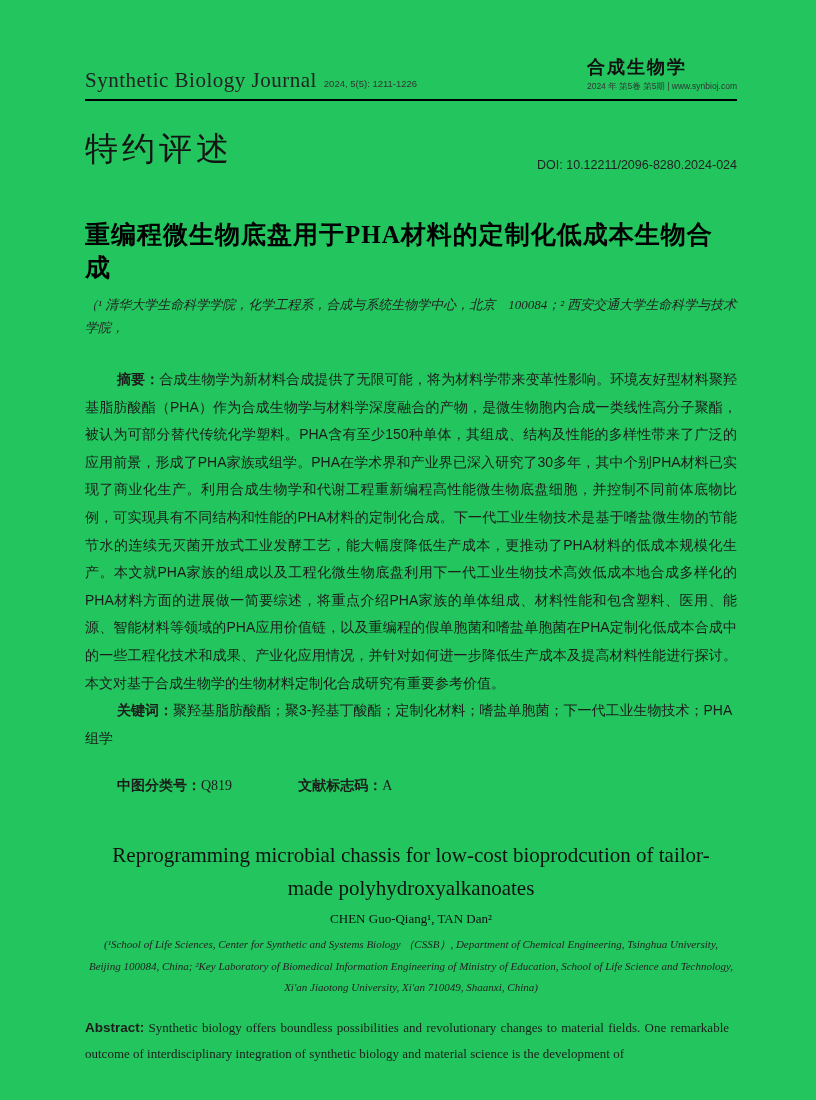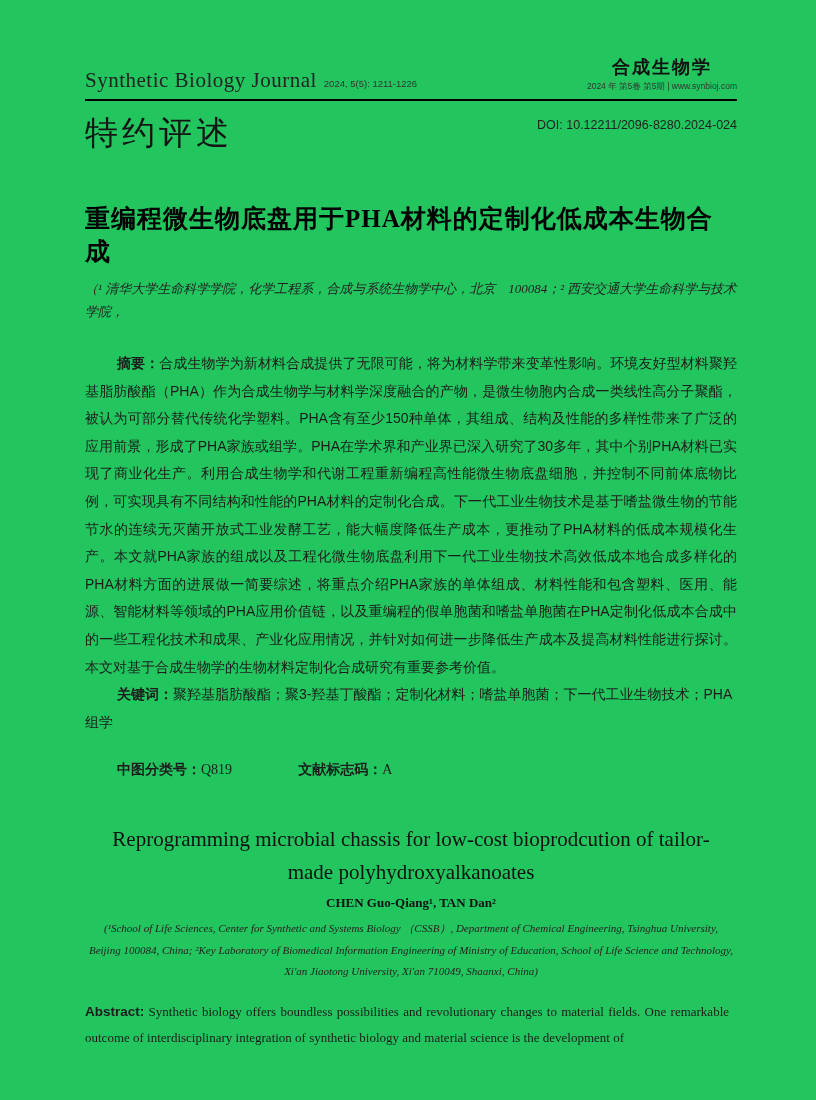--- a/index.html
+++ b/index.html
@@ -11,26 +11,26 @@
     color:#1a1a1a;
     font-family:"Liberation Sans", sans-serif;
     box-sizing:border-box;
     padding:55px 79px 0 85px;
     overflow:hidden;
   }
   
   .masthead{display:flex;justify-content:space-between;align-items:flex-end;}
   .jname-en{font-family:"Liberation Serif", serif;font-size:21px;color:#222;letter-spacing:.5px;}
   .jissue-en{font-size:9.5px;color:#333;margin-left:7px;}
-  .mast-right{text-align:center;}
+  .mast-right{text-align:left;}
   .jname-cn{font-size:18px;font-weight:bold;letter-spacing:2px;color:#111;}
   .jissue-cn{font-size:8.5px;color:#333;margin-top:2px;}
   .rule{border-top:2px solid #000;margin-top:6px;}
   
-  .column-row{display:flex;justify-content:space-between;align-items:flex-start;margin-top:10px;}
+  .column-row{display:flex;justify-content:space-between;align-items:flex-end;margin-top:26px;}
   .column-label{font-family:"Liberation Serif", serif;font-size:33px;letter-spacing:4px;color:#141414;}
   .doi{font-size:12.5px;color:#222;margin-top:7px;}
   
   .title-cn{
     font-family:"Liberation Serif", serif;
     font-weight:bold;font-size:25px;letter-spacing:1px;
     margin:46px 0 0 0;color:#000;
   }
   .authors-cn{font-size:14px;margin-top:30px;color:#111;}
   .affil-cn{font-family:"Liberation Serif", serif;font-style:italic;font-size:13px;line-height:23px;margin-top:9px;color:#222;}
@@ -39,21 +39,21 @@
   .b{font-weight:bold;margin-left:32px;}
   .keywords{font-size:14px;line-height:27.6px;margin:0;color:#1c1c1c;}
   .clc-row{font-size:14px;margin-top:25px;color:#1c1c1c;font-family:Liberation Serif, serif;}
   .clc-row .gap{display:inline-block;width:34px;}
   
   .en-block{text-align:center;margin-top:44px;}
   .title-en{
     font-family:"Liberation Serif", serif;font-weight:normal;
     font-size:21px;line-height:33px;margin:0 auto;color:#111;max-width:620px;
   }
-  .authors-en{font-family:"Liberation Serif", serif;font-size:13px;margin-top:6px;color:#111;font-weight:bold;}
+  .authors-en{font-family:"Liberation Serif", serif;font-size:13px;margin-top:6px;color:#111;}
   .affil-en{font-family:"Liberation Serif", serif;font-style:italic;font-size:11px;line-height:21.5px;margin:7px auto 0;max-width:648px;color:#222;}
   .abstract-en{font-family:"Liberation Serif", serif;font-size:13px;line-height:26px;text-align:justify;margin:16px 8px 0 0;color:#1c1c1c;}
   .abstract-en .lbl{font-family:"Liberation Sans", sans-serif;font-weight:bold;font-size:13.5px;}
 </style>
 </head>
 <body>
 
 <div class="page">
 
   <header class="masthead">

